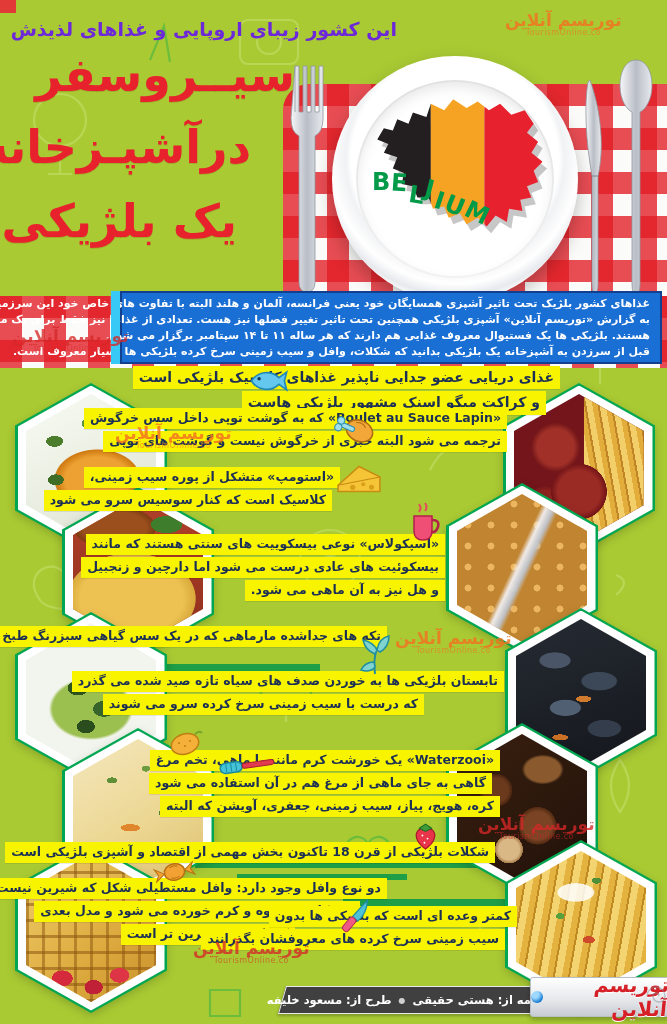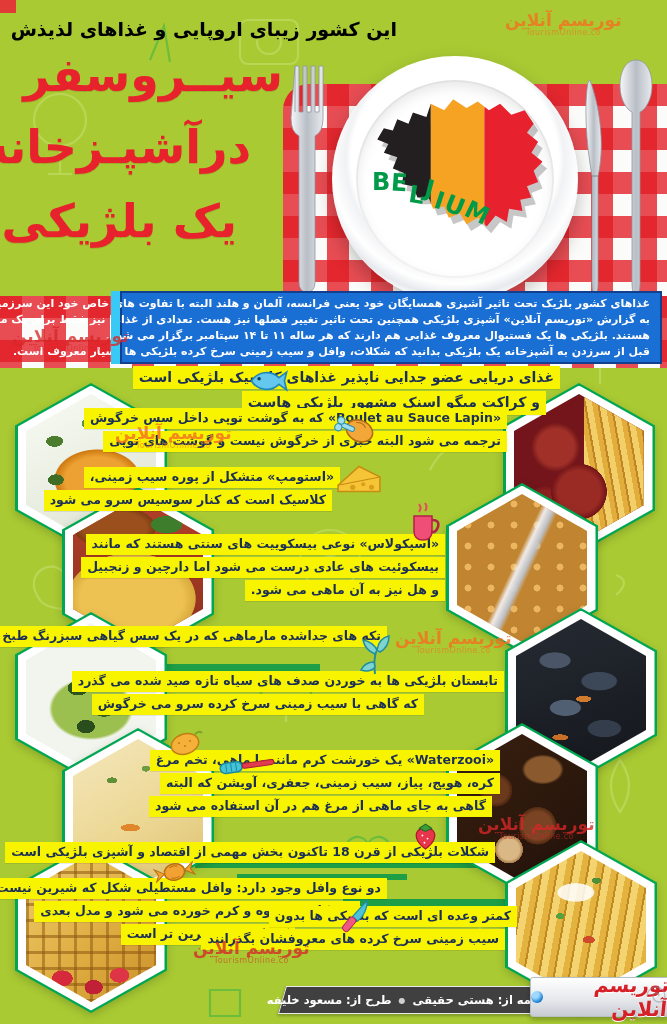--- a/index.html
+++ b/index.html
@@ -6,24 +6,24 @@
   .page{position:relative;width:667px;height:1024px;margin:0 auto;overflow:hidden;
         background:#a9ca33;font-family:"DejaVu Sans",sans-serif;}
   .abs{position:absolute;}
 
   
   .doodles{left:0;top:0;width:667px;height:1024px;z-index:1;pointer-events:none;}
 
   
   .corner-chip{left:0;top:0;width:16px;height:13px;background:#e23a36;z-index:4;}
   .subtitle{top:18px;right:270px;z-index:5;direction:rtl;font-size:19px;font-weight:bold;
-            color:#000000;white-space:nowrap;}
+            color:#6d28d9;white-space:nowrap;}
   .title{z-index:5;direction:rtl;color:#e8222d;font-weight:bold;white-space:nowrap;
          font-size:46px;line-height:1;text-shadow:0 1px 0 rgba(120,0,0,.15);}
-  .t1{top:52px;right:384px;}
+  .t1{top:52px;right:372px;}
   .t2{top:124px;right:416px;}
   .t3{top:198px;right:430px;}
 
   
   .cloth{background-color:#fbfbf9;z-index:2;
     background-image:linear-gradient(rgba(226,28,36,.78) 50%,transparent 50%),
                      linear-gradient(90deg,rgba(226,28,36,.78) 50%,transparent 50%);
     background-size:44px 44px;}
   .cloth-main{left:283px;top:84px;width:384px;height:212px;border-radius:26px 0 0 0;}
   .cloth-band{left:0;top:296px;width:667px;height:72px;}
@@ -320,26 +320,26 @@
   <div class="note" style="top:534px;right:222px">
     <span class="nl">«اسپکولاس» نوعی بیسکوییت های سنتی هستند که مانند</span>
     <span class="nl">بیسکوئیت های عادی درست می شود اما دارچین و زنجبیل</span>
     <span class="nl">و هل نیز به آن ماهی می شود.</span>
   </div>
   <div class="note" style="top:626px;right:220px">
     <span class="nl" style="margin-right:60px">تکه های جداشده مارماهی که در یک سس گیاهی سبزرنگ طبخ می شود</span>
   </div>
   <div class="note" style="top:671px;right:163px">
     <span class="nl">تابستان بلژیکی ها به خوردن صدف های سیاه تازه صید شده می گذرد</span>
-    <span class="nl" style="margin-right:80px">که گاهی با سیب زمینی سرخ کرده سرو می خرگوش</span>
+    <span class="nl" style="margin-right:80px">که درست با سیب زمینی سرخ کرده سرو می شوند</span>
   </div>
   <div class="note" style="top:750px;right:167px">
     <span class="nl">«Waterzooi» یک خورشت کرم مانند با ماهی، تخم مرغ</span>
+    <span class="nl" style="margin-right:8px">گاهی به جای ماهی از مرغ هم در آن استفاده می شود</span>
     <span class="nl">کره، هویج، پیاز، سیب زمینی، جعفری، آویشن که البته</span>
-    <span class="nl" style="margin-right:8px">گاهی به جای ماهی از مرغ هم در آن استفاده می شود</span>
   </div>
   <div class="note" style="top:842px;right:172px">
     <span class="nl">شکلات بلژیکی از قرن 18 تاکنون بخش مهمی از اقتصاد و آشپزی بلژیکی است</span>
   </div>
   <div class="note" style="top:878px;right:280px">
     <span class="nl">دو نوع وافل وجود دارد: وافل مستطیلی شکل که شیرین نیست</span>
     <span class="nl" style="margin-right:27px">و شکلات و میوه و کرم خورده می شود و مدل بعدی</span>
     <span class="nl" style="margin-right:92px">کوچک تر و شیرین تر است</span>
   </div>
   <div class="note" style="top:906px;right:150px">

